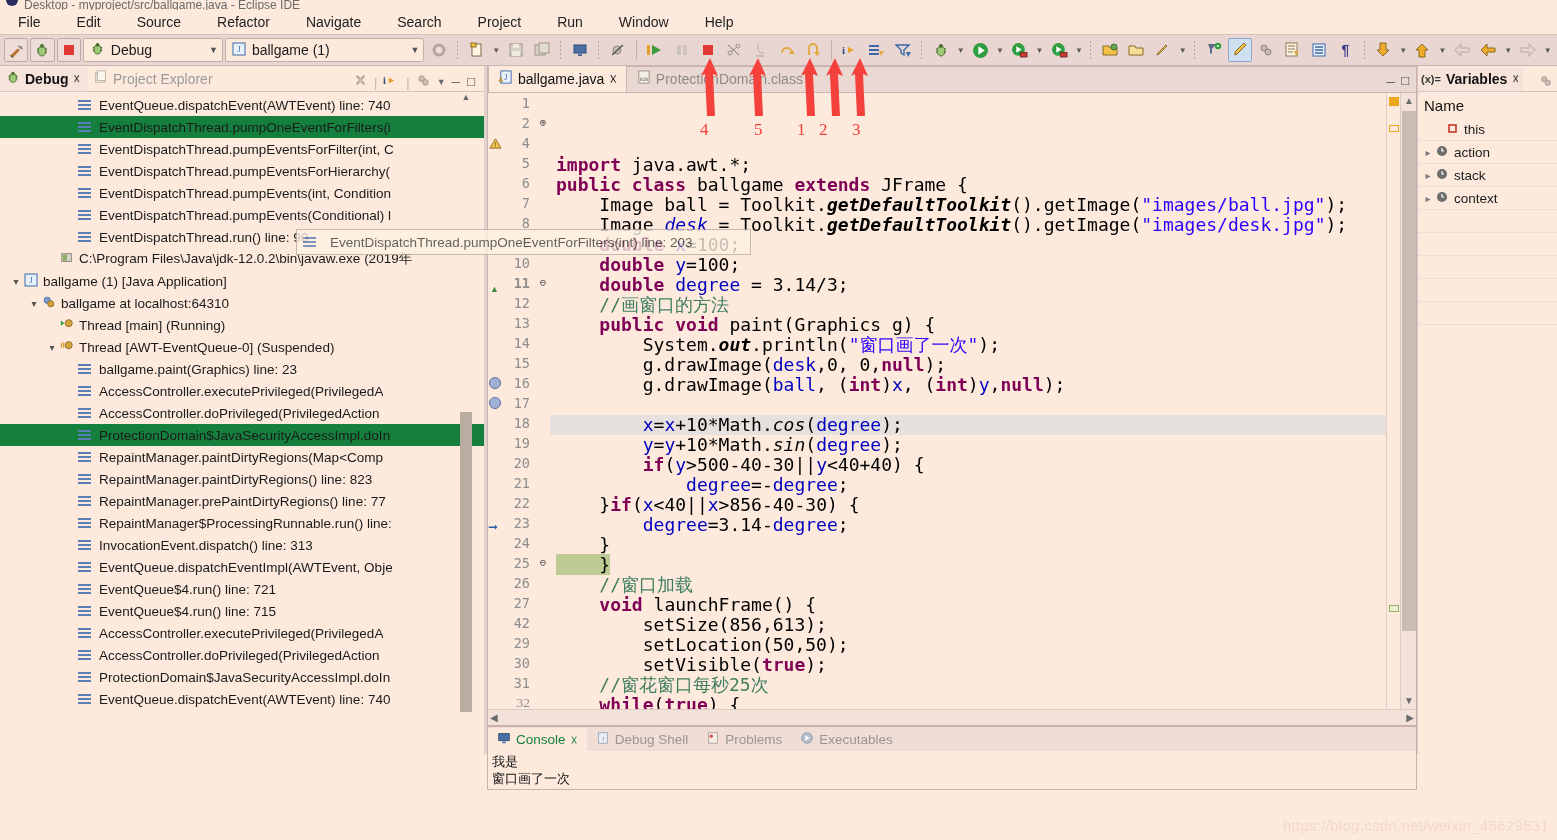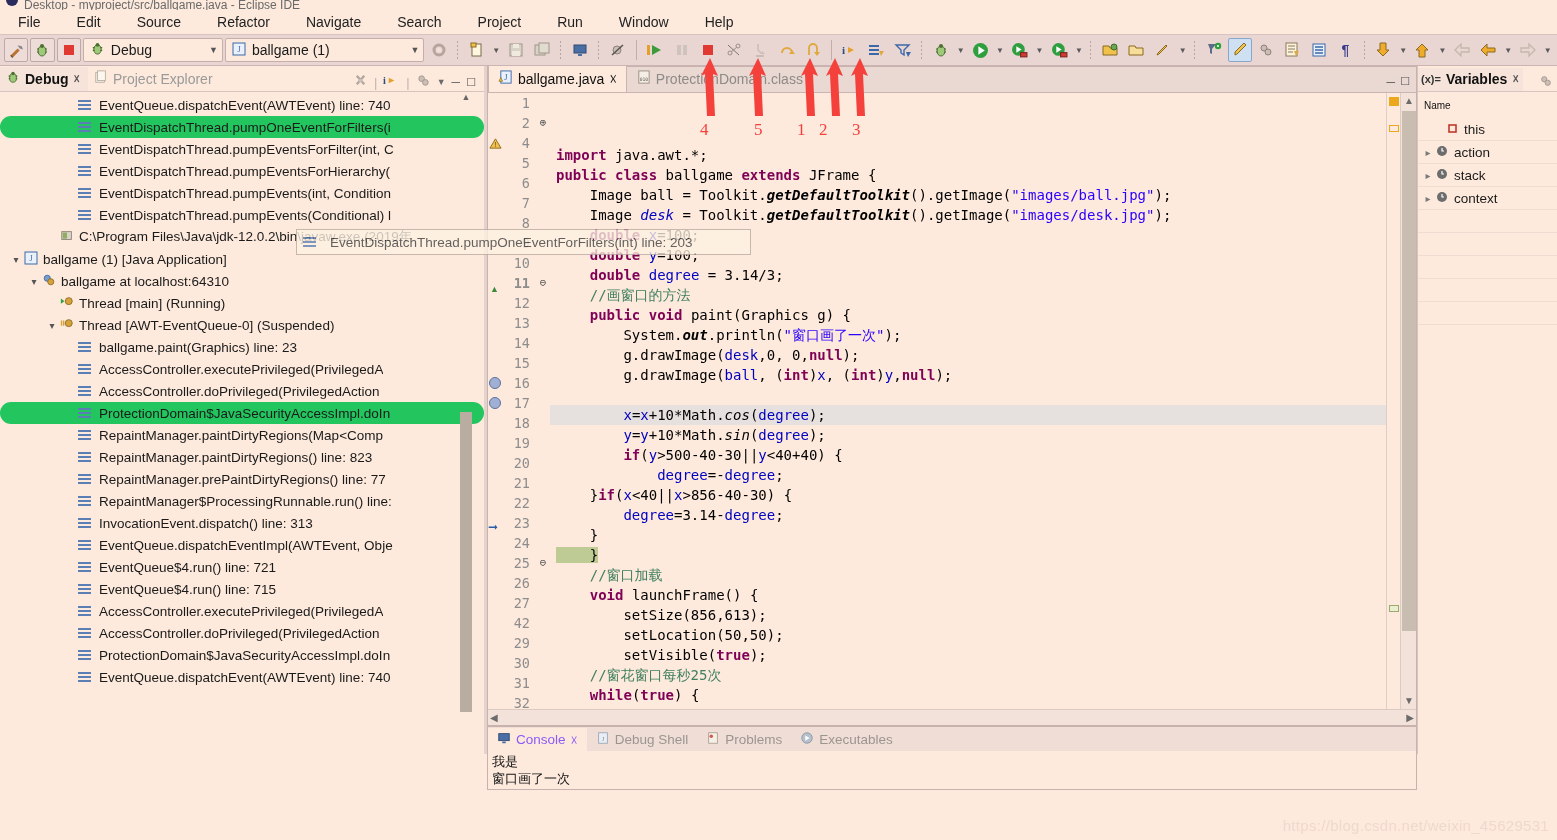--- a/index.html
+++ b/index.html
@@ -68,21 +68,21 @@
   .vtab.sel { background:#f6e4da; font-weight:bold; color:#111; }
   .vtab.unsel { color:#9a9a9a; }
   .vtab .closeg { font-size:12px; color:#555; }
   .vt-tools { margin-left:auto; display:flex; align-items:center; gap:6px; padding-right:8px;}
 
   .tree {
     flex:1; overflow:hidden; position:relative; background:#fdeadd;
     padding-top:2px; font-size:13.5px;
   }
   .trow { display:flex; align-items:center; height:22px; white-space:nowrap; padding-left:2px; cursor:pointer;}
-  .trow.sel { background:#22c55e;border-radius:11px; }
+  .trow.sel { background:#15803d; }
   .trow .tw { width:16px; text-align:center; color:#555; font-size:10px; flex:none;}
   .trow .tlabel { overflow:hidden; text-overflow:clip; }
   .stackicon { width:16px; height:13px; flex:none; margin-right:5px;
      background:
        linear-gradient(#5b7fb5,#5b7fb5) 0 1px/13px 2px no-repeat,
        linear-gradient(#5b7fb5,#5b7fb5) 0 5px/13px 2px no-repeat,
        linear-gradient(#5b7fb5,#5b7fb5) 0 9px/13px 2px no-repeat;
   }
   .lscroll{ position:absolute; right:12px; top:0; bottom:0; width:12px; }
   .lscroll .thumb{ position:absolute; left:0; width:12px; background:#b9aca1; }
@@ -107,21 +107,21 @@
   .edtab.unsel { color:#8f8a86; }
   .ed-tools{ margin-left:auto; display:flex; gap:5px; padding:0 6px 3px 0; color:#555;}
 
   .edbody { flex:1; display:flex; min-height:0; position:relative; }
   .gutter-marker { width:16px; background:#fdeadd; flex:none; position:relative;}
   .gutter-num { width:32px; background:#fdeadd; flex:none; text-align:right;
     padding-right:6px; color:#8d8d8d; font-family:"DejaVu Sans Mono", monospace; font-size:13.5px;}
   .gutter-fold { width:14px; background:#fdeadd; flex:none; color:#555;
     font-family:"DejaVu Sans Mono", monospace; font-size:11px; text-align:center;}
   .codearea { flex:1; overflow:hidden; position:relative; background:#fdeadd;
-    font-family:"DejaVu Sans Mono", monospace; font-size:14px; white-space:pre;}
+    font-family:"DejaVu Sans Mono", monospace; font-size:18px; white-space:pre;}
   .cl { height:20px; line-height:20px; padding-left:6px; }
   .cl.hl { background:#e6e0df; }
   .tokk{ color:#7f0055; font-weight:bold; }
   .toks{ color:#2a00ff; }
   .tokc{ color:#3f7f5f; }
   .tokf{ color:#000; font-style:italic;}
   .tokv{ color:#0000c0; }
   .tokvi{ color:#0000c0; font-style:italic; }
   .tokb{ color:#000; font-weight:bold; font-style:italic;}
   .plain{ color:#000; }
@@ -133,30 +133,30 @@
      color:#6b6b6b; font-size:10px; text-align:center; line-height:16px;}
   .hsb { height:16px; background:#f3e2da; border-top:1px solid #ddcac2;
      display:flex; align-items:center; justify-content:space-between; padding:0 2px;
      color:#6b6b6b; font-size:10px;}
 
   .bottomwrap{ height:150px; margin-top:0; }
   .consoleframe{ border:1px solid #c9b2ae; height:100%; background:#fdeadd;
      display:flex; flex-direction:column;}
   .ctabs{ height:24px; display:flex; align-items:flex-end; background:#f0ded6; }
   .ctab{ display:flex; align-items:center; gap:5px; padding:3px 9px; font-size:13.5px; cursor:pointer;}
-  .ctab.sel{ background:#fdeadd; color:#8b5cf6; }
+  .ctab.sel{ background:#fdeadd; color:#15803d; }
   .ctab.unsel{ color:#9b9591; }
   .chead{ padding:3px 4px 2px 4px; font-size:13.5px; color:#111; border-bottom:1px solid #ded2c6;}
   .cout{ flex:1; padding:2px 4px; font-size:13px; color:#111; overflow:hidden; line-height:17px;}
 
   .rightpanel{ width:140px; background:#fdeadd; display:flex; flex-direction:column; border-left:1px solid #d9c3c0;}
   .varrow{ height:23px; display:flex; align-items:center; padding-left:2px; font-size:13.5px;
      border-bottom:1px solid #f0dcd2; cursor:pointer;}
   .varrow .ex{ width:16px; text-align:center; color:#7a7a7a; font-size:10px;}
-  .varhdr{ height:26px; display:flex; align-items:center; padding-left:6px; font-size:10px;
+  .varhdr{ height:26px; display:flex; align-items:center; padding-left:6px; font-size:15px;
      color:#111;}
 
   
   .redarrow{ position:absolute; width:20px; height:56px; z-index:50; pointer-events:none;}
   .rednum{ position:absolute; color:#f4413c; font-size:17px; z-index:50;
      font-family:"Liberation Serif", serif; }
 
   .watermark{ position:absolute; right:8px; bottom:6px; color:#efd8cd; font-size:15px;
      letter-spacing:.3px; z-index:5;}
 </style>
@@ -535,20 +535,26 @@
             <span class="stackicon"></span>
             <span class="tlabel">EventDispatchThread.pumpEvents(int, Condition</span>
           </div>
           <div class="trow">
             <span style="display:inline-block;width:60px;flex:none;"></span>
             <span class="tw"></span>
             <span class="stackicon"></span>
             <span class="tlabel">EventDispatchThread.pumpEvents(Conditional) l</span>
           </div>
           <div class="trow">
+            <span style="display:inline-block;width:60px;flex:none;"></span>
+            <span class="tw"></span>
+            <span class="stackicon"></span>
+            <span class="tlabel">EventDispatchThread.run() line: 90</span>
+          </div>
+          <div class="trow">
             <span style="display:inline-block;width:42px;flex:none;"></span>
             <span class="tw"></span>
             <span style="margin-right:5px;"><svg width="14" height="14" viewBox="0 0 16 16">
                 <rect x="2" y="3" width="11" height="9" fill="#d9d2c6" stroke="#8d8179"></rect>
                 <rect x="3" y="4" width="5" height="7" fill="#8fae63"></rect>
               </svg></span>
             <span class="tlabel">C:\Program Files\Java\jdk-12.0.2\bin\javaw.exe (2019年</span>
           </div>
           <div class="trow">
             <span style="display:inline-block;width:6px;flex:none;"></span>
@@ -802,21 +808,21 @@
               <div class="cl" style="padding-left: 0px;">22</div>
               <div class="cl" style="padding-left: 0px;">23</div>
               <div class="cl" style="padding-left: 0px;">24</div>
               <div class="cl" style="padding-left: 0px;">25</div>
               <div class="cl" style="padding-left: 0px;">26</div>
               <div class="cl" style="padding-left: 0px;">27</div>
               <div class="cl" style="padding-left: 0px;">42</div>
               <div class="cl" style="padding-left: 0px;">29</div>
               <div class="cl" style="padding-left: 0px;">30</div>
               <div class="cl" style="padding-left: 0px;">31</div>
-              <div class="cl" style="padding-left: 0px;">32</div>
+              <div class="cl" style="padding-left: 0px; font-family: Liberation Serif, serif;">32</div>
             </div>
         </div>
         <div class="gutter-fold">
           <div id="gut-folds">
               <div class="cl" style="padding-left: 0px;"></div>
               <div class="cl" style="padding-left: 0px;">⊕</div>
               <div class="cl" style="padding-left: 0px;"></div>
               <div class="cl" style="padding-left: 0px;"></div>
               <div class="cl" style="padding-left: 0px;"></div>
               <div class="cl" style="padding-left: 0px;"></div>

